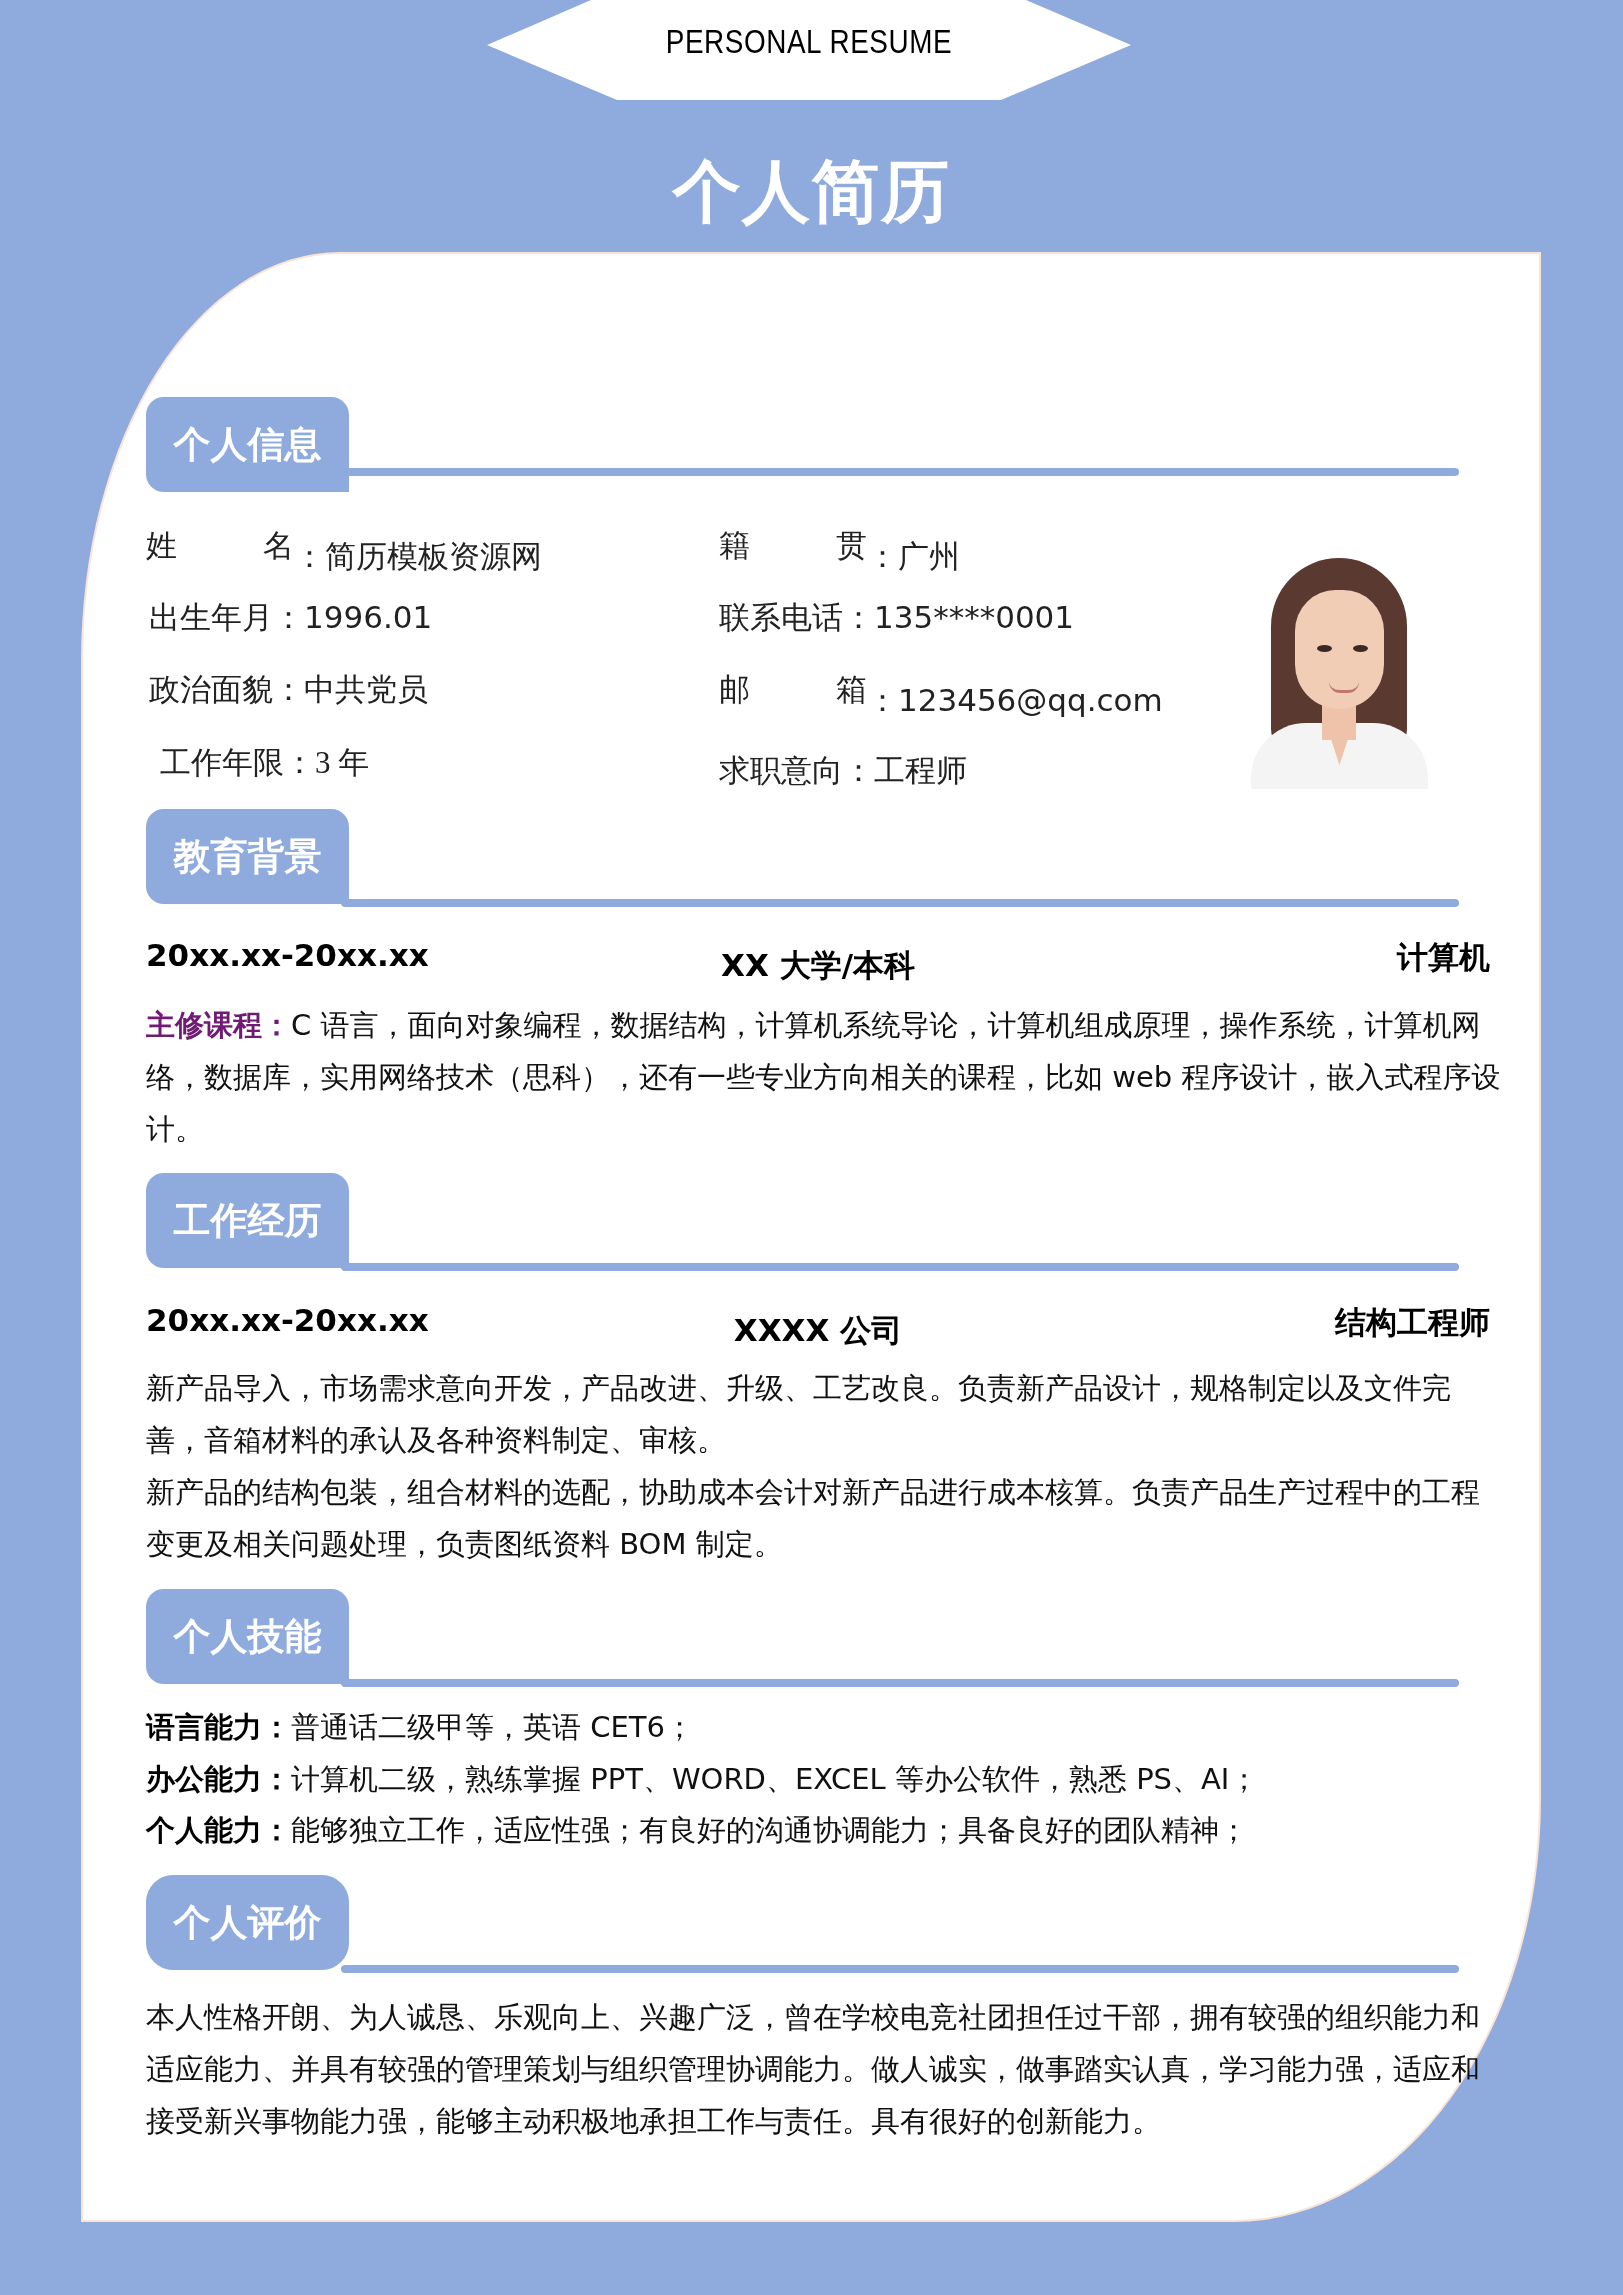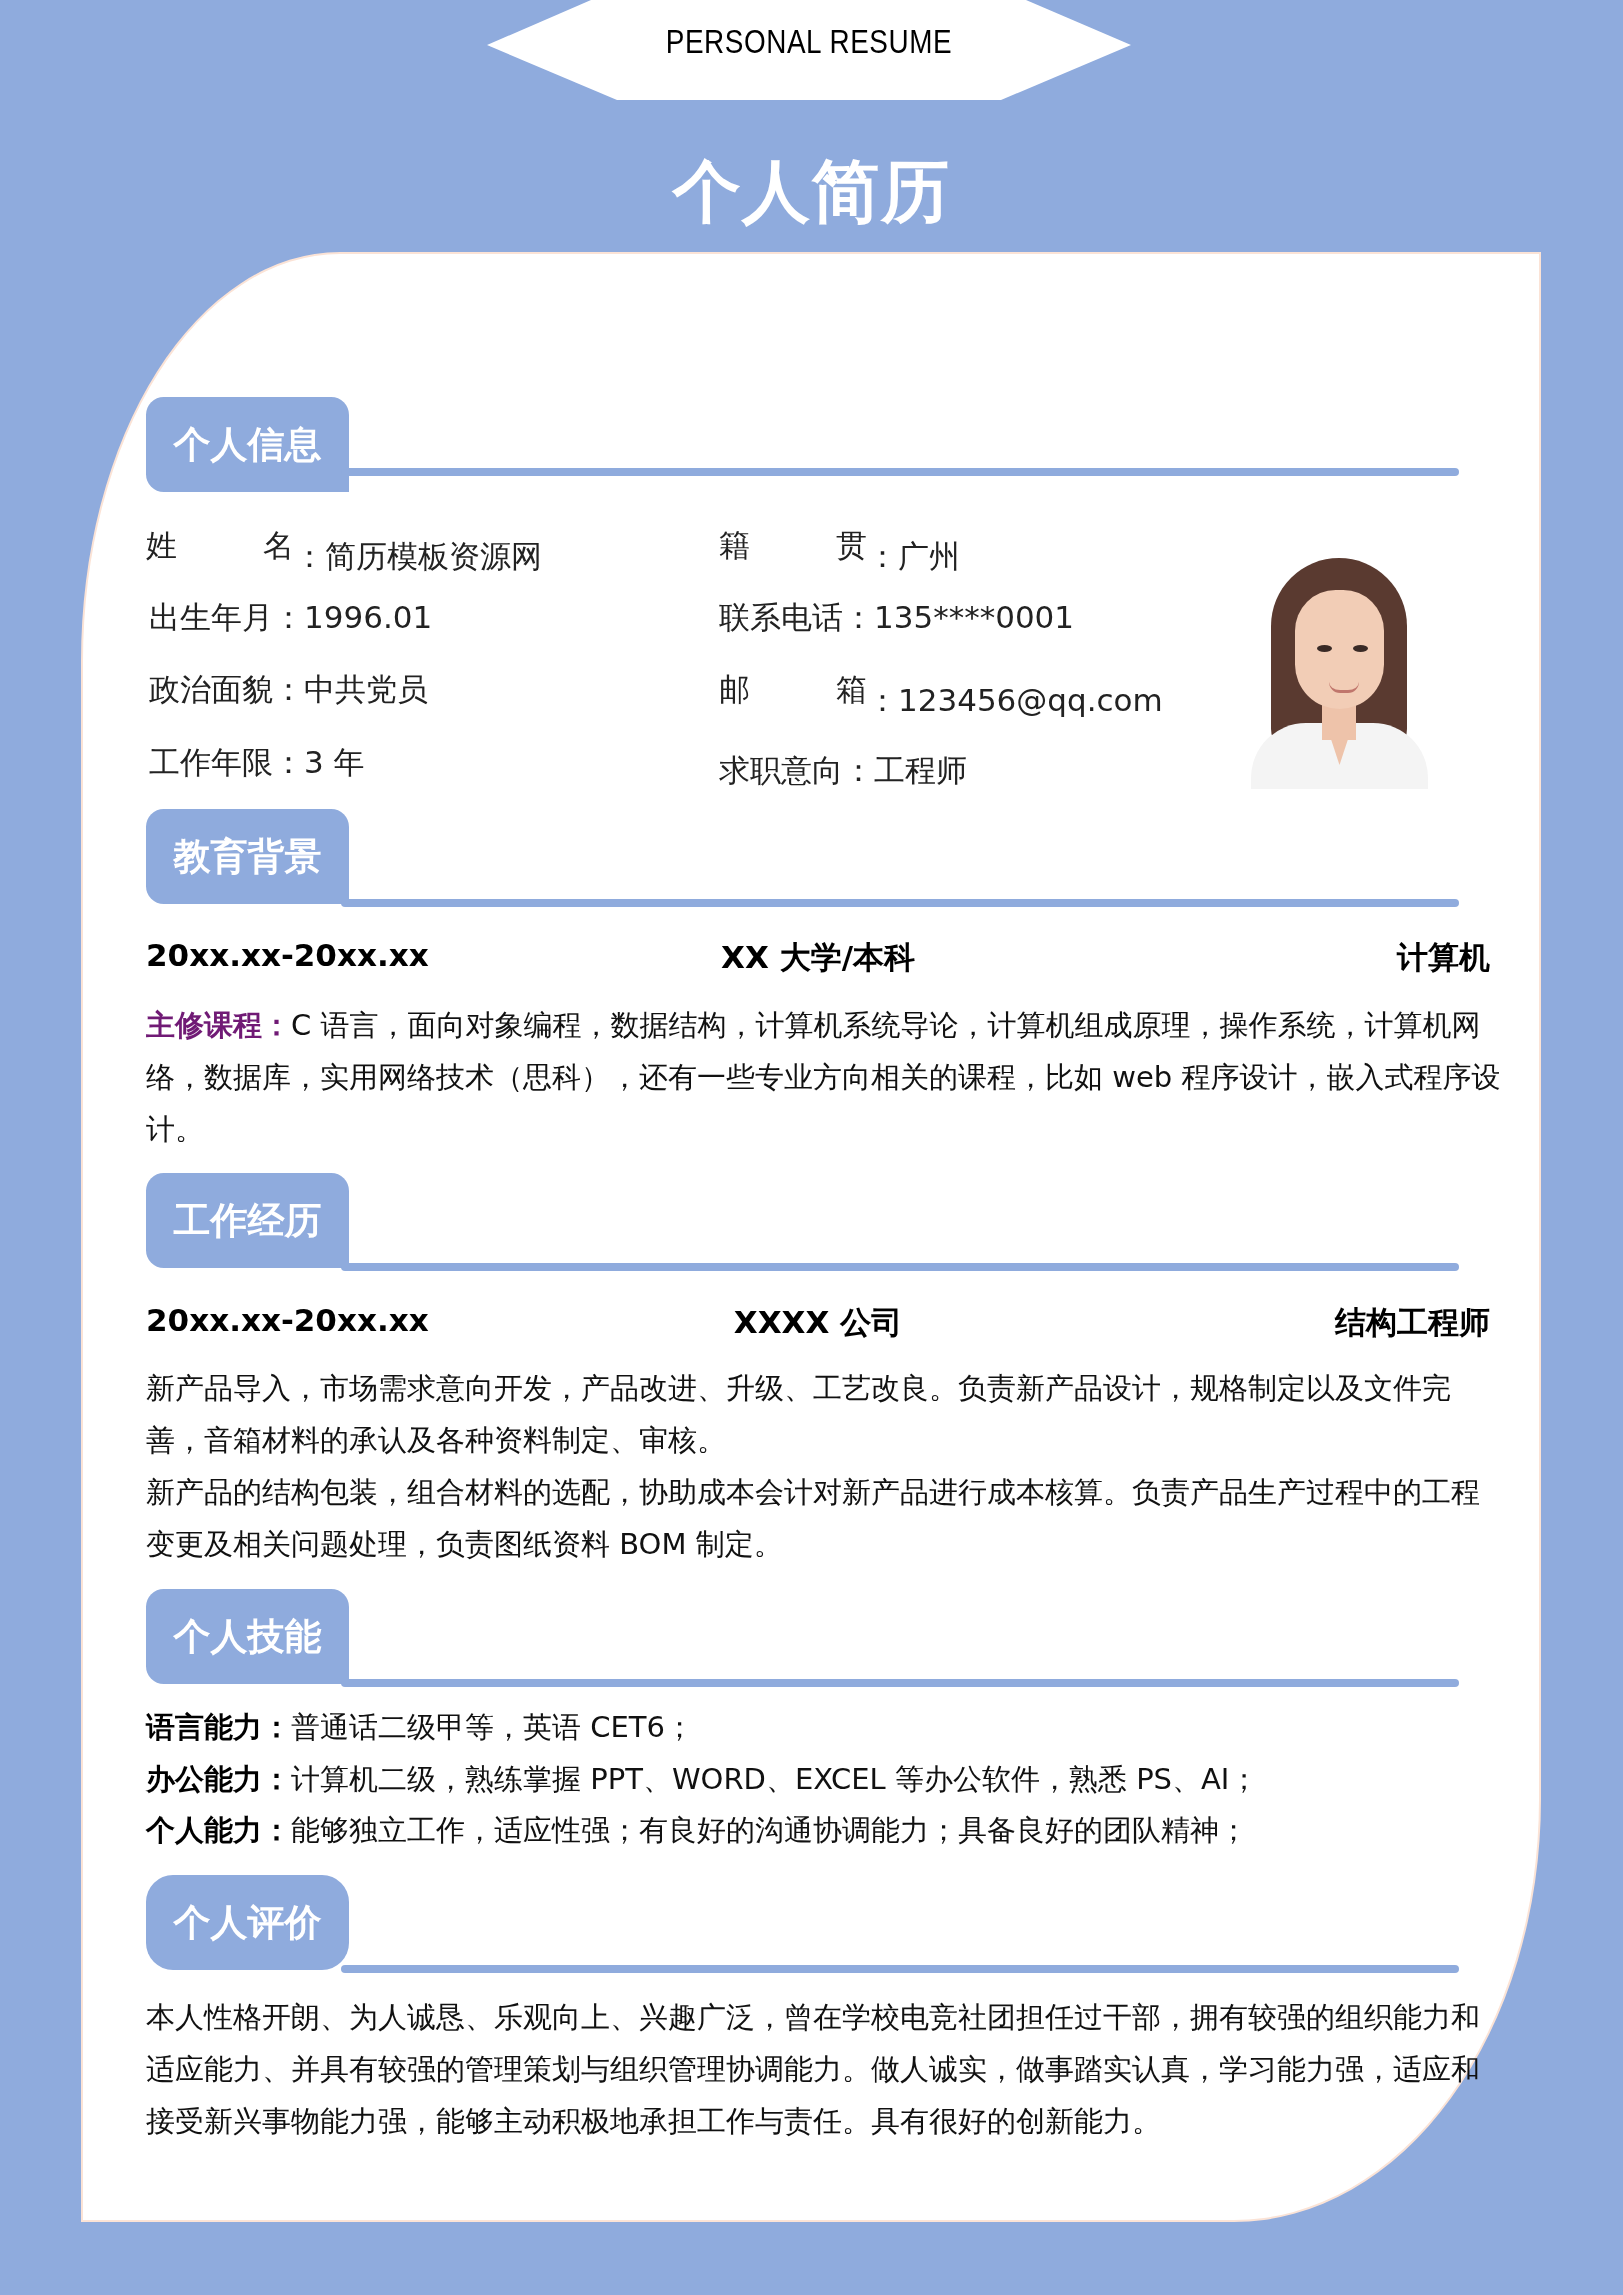--- a/index.html
+++ b/index.html
@@ -68,21 +68,21 @@
     background:#f4f4f4; border-radius:55px 55px 0 0;
   }
   .photo .collar {
     position:absolute; left:89px; top:185px; width:27px; height:41px; background:#eec3aa;
     clip-path:polygon(0 0,100% 0,50% 100%);
   }
   .entry-head {
     position:absolute; left:146px; width:1344px; font-size:31px; font-weight:bold; color:#000;
   }
   .entry-head .date { position:absolute; left:0; }
-  .entry-head .org { position:absolute; left:0; width:1344px; text-align:center; }
+  .entry-head .org { position:absolute; left:0; width:1344px; text-align:center;margin-top:8px; }
   .entry-head .role { position:absolute; right:0; }
   .para {
     position:absolute; left:146px; width:1360px; font-size:29px; line-height:52px; color:#111;
   }
   .para b { color:#701a75; }
   .skill { position:absolute; left:146px; font-size:29px; color:#111; white-space:nowrap; }
   .skill b { color:#000; }
 </style>
 </head>
 <body>
@@ -100,21 +100,21 @@
 
 <div class="info-row" style="left:146px; top:525px;">
   <span class="spaced"><span class="c1">姓</span><span class="c2">名</span></span><span>：</span><span>简历模板资源网</span>
 </div>
 <div class="info-row" style="left:149px; top:597px;">
   <span class="info-label">出生年月</span><span>：</span><span>1996.01</span>
 </div>
 <div class="info-row" style="left:149px; top:669px;">
   <span class="info-label">政治面貌</span><span>：</span><span>中共党员</span>
 </div>
-<div class="info-row" style="left:149px; top:742px;">
+<div class="info-row" style="left:160px; top:742px;font-family:Liberation Serif, serif;">
   <span class="info-label">工作年限</span><span>：</span><span>3 年</span>
 </div>
 
 <div class="info-row" style="left:719px; top:525px;">
   <span class="spaced"><span class="c1">籍</span><span class="c2">贯</span></span><span>：</span><span>广州</span>
 </div>
 <div class="info-row" style="left:719px; top:597px;">
   <span class="info-label">联系电话</span><span>：</span><span>135****0001</span>
 </div>
 <div class="info-row" style="left:719px; top:669px;">

